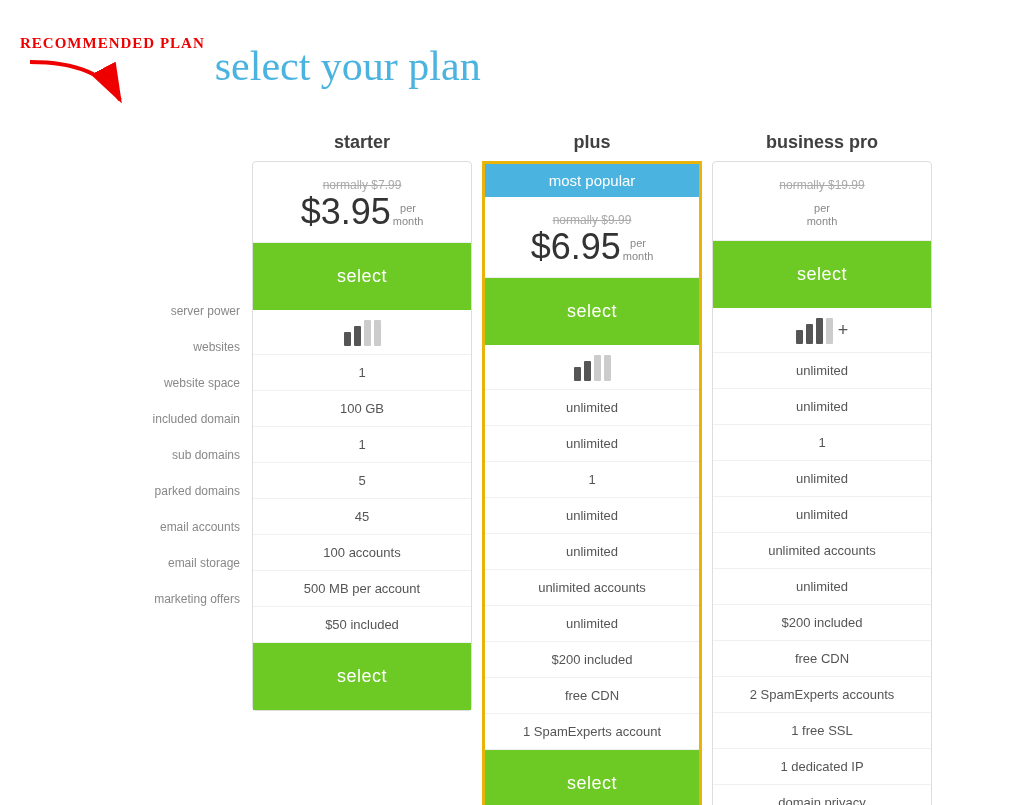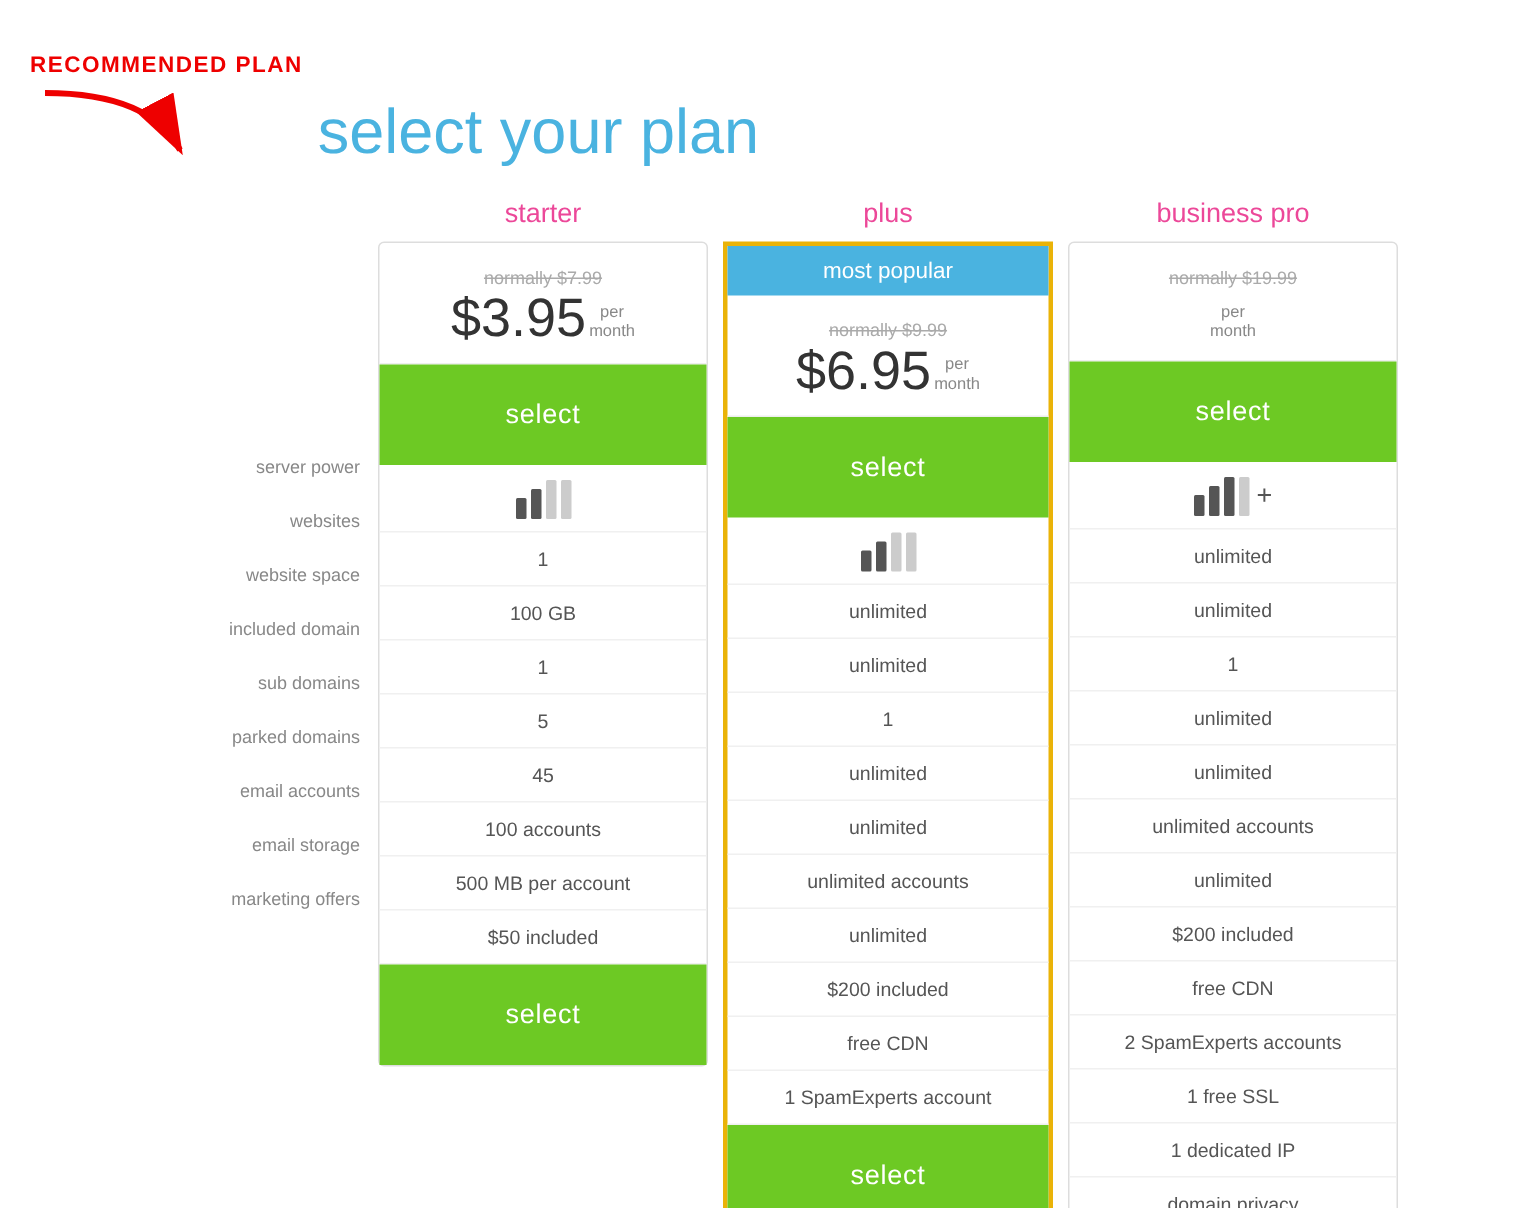--- a/index.html
+++ b/index.html
@@ -5,23 +5,24 @@
     * { box-sizing: border-box; margin: 0; padding: 0; }
     body {
       font-family: 'Helvetica Neue', Arial, sans-serif;
       background: #fff;
       padding: 20px;
       min-height: 805px;
     }
 
     .page-header {
       display: flex;
-      align-items: flex-end;
+      align-items: center;
       margin-bottom: 20px;
       position: relative;
+      font-family: Liberation Serif, serif;
     }
 
     .recommended-label {
       color: #e00;
       font-weight: bold;
       font-size: 15px;
       letter-spacing: 1px;
       margin-top: 10px;
       white-space: nowrap;
     }
@@ -40,22 +41,22 @@
 
     .plan-column {
       display: flex;
       flex-direction: column;
       align-items: center;
       width: 220px;
     }
 
     .plan-name {
       font-size: 18px;
-      font-weight: 400;
-      color: #ec4899;
+      font-weight: 700;
+      color: #404040;
       margin-bottom: 8px;
       text-align: center;
     }
 
     .plan-card {
       width: 100%;
       border: 1px solid #ddd;
       border-radius: 4px;
       overflow: visible;
       background: #fff;

